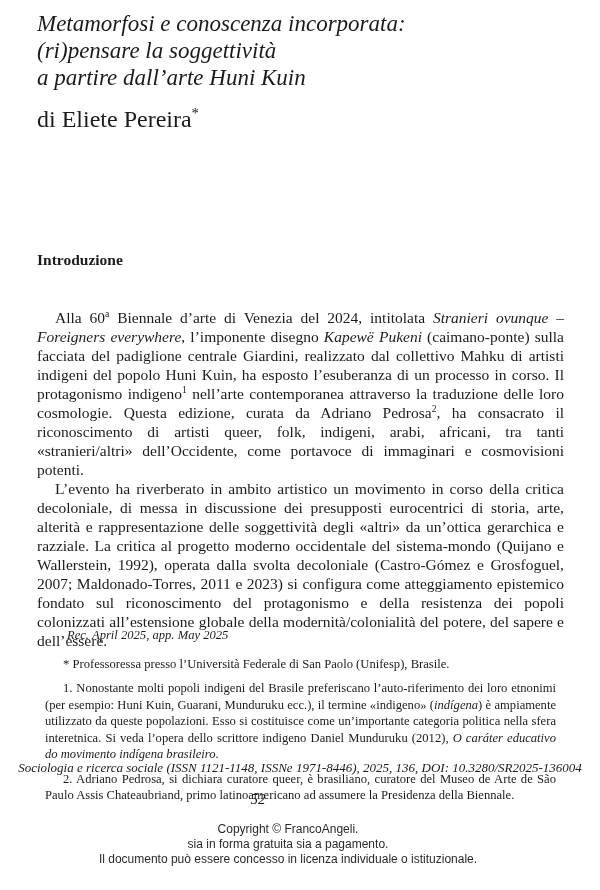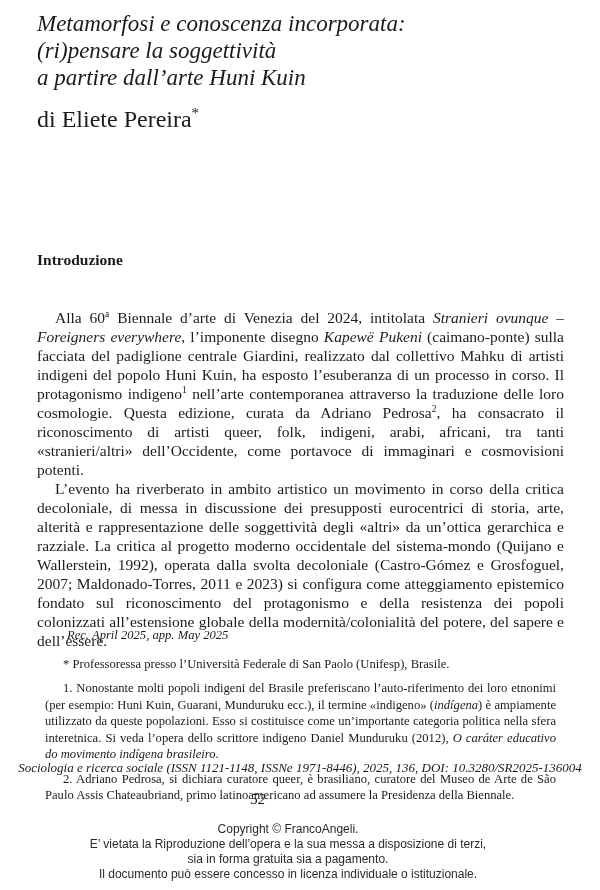--- a/index.html
+++ b/index.html
@@ -137,18 +137,17 @@
     <p><span>1.  Nonostante molti popoli indigeni del Brasile preferiscano l’auto-riferimento dei loro etnonimi (per esempio: Huni Kuin, Guarani, Munduruku ecc.), il termine «indigeno» (</span><span style="font-style: italic;">indígena</span><span>) è ampiamente utilizzato da queste popolazioni. Esso si costituisce come un’importante categoria politica nella sfera interetnica. Si veda l’opera dello scrittore indigeno Daniel Munduruku (2012), </span><span style="font-style: italic;">O caráter educativo do movimento indígena brasileiro</span><span>.</span></p>
     <p><span>2.  Adriano Pedrosa, si dichiara curatore queer, è brasiliano, curatore del Museo de Arte de São Paulo Assis Chateaubriand, primo latinoamericano ad assumere la Presidenza della Biennale.</span></p>
   </div>
 
   <div class="journal-line">Sociologia e ricerca sociale (ISSN 1121-1148, ISSNe 1971-8446), 2025, 136, DOI: 10.3280/SR2025-136004</div>
 
   <div class="page-number">52</div>
 
   <div class="copyright-block">
     <div>Copyright © FrancoAngeli.</div>
-    <div>E’ vietata la Riproduzione dell’opera e la sua messa a disposizione di terzi,</div>
     <div>sia in forma gratuita sia a pagamento.</div>
     <div>Il documento può essere concesso in licenza individuale o istituzionale.</div>
   </div>
 
 </div>
 
 </body></html>

